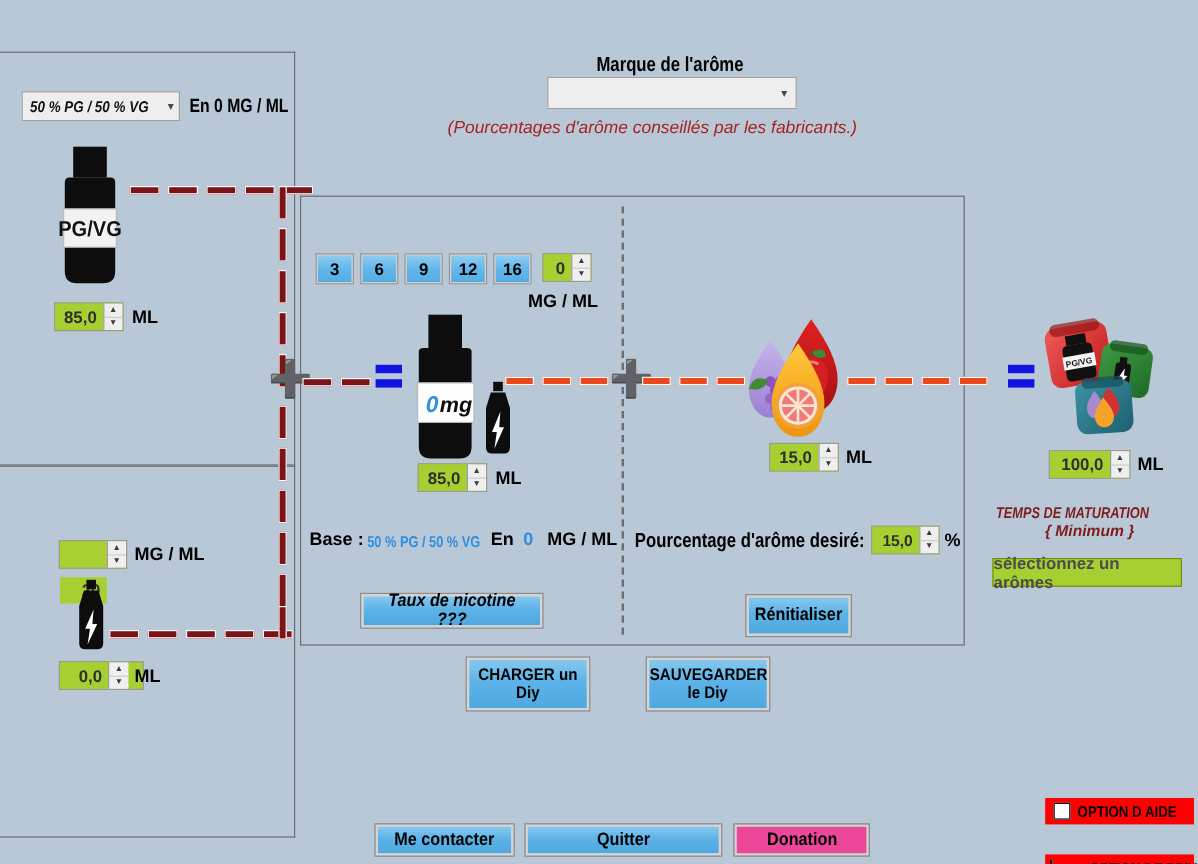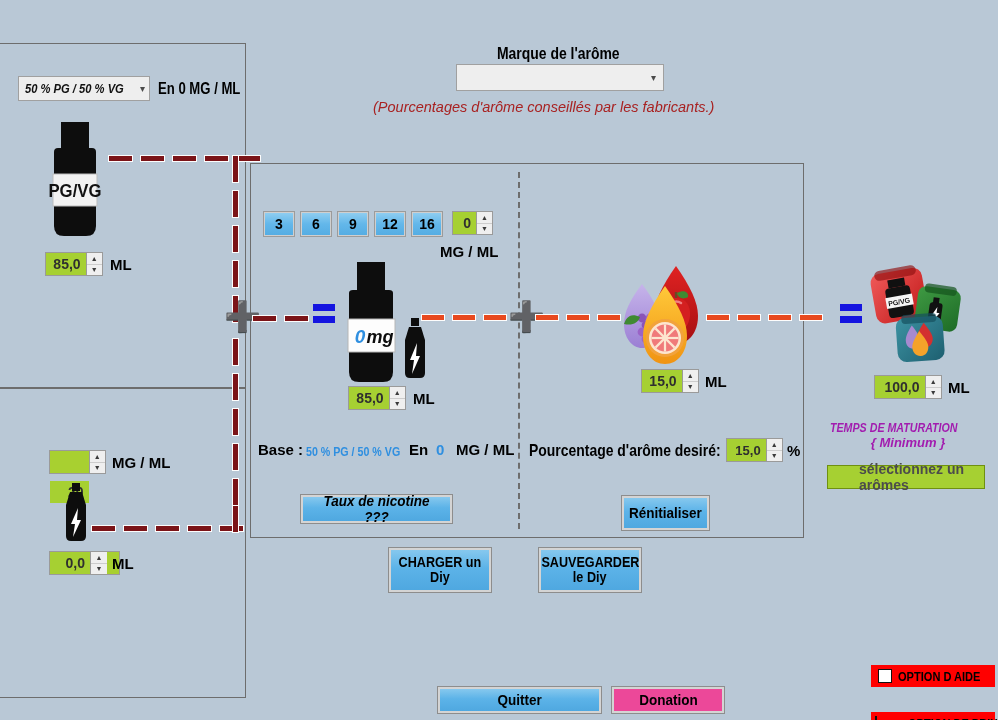--- a/index.html
+++ b/index.html
@@ -126,27 +126,27 @@
   .optbox {
     position: absolute; background: #ff0000; display: flex; align-items: center;
     padding-left: 4px; height: 22px;
   }
   .optbox .cb {
     width: 14px; height: 14px; background: #ffffff; border: 1px solid #111; margin-right: 6px;
   }
   .optbox .otx { font-weight: bold; font-size: 13px; color: #000; transform: scaleX(0.85); transform-origin:left center; white-space: nowrap; }
 
   .maturation {
-    position: absolute; text-align: center; color: #a21caf; font-weight: bold;
+    position: absolute; text-align: center; color: #7f1d1d; font-weight: bold;
     font-style: italic; font-size: 13px; line-height: 1.15; white-space: nowrap;
   }
   .matbox {
     position: absolute; background: #a6d032; border: 1px solid #6f9010;
     color: #4c4c4c; font-weight: bold; font-size: 14px;
-    display: flex; align-items: center; justify-content: center; padding-left: 31px;
+    display: flex; align-items: center; justify-content: center;
   }
   .advice {
     position: absolute; text-align: center; color: #000; font-weight: bold;
     font-size: 13px; line-height: 1.25; white-space: nowrap;
   }
   .advice span { background: #a6d032; }
   .italic-note {
     position: absolute; color: #a82222; font-style: italic; font-size: 14.5px;
     white-space: nowrap;
   }
@@ -450,20 +450,23 @@
 
   <div class="btn" style="left:389px; top:548px; width:102px; height:44px; font-size:14px; flex-direction:column;">
     <span>CHARGER  un</span>
     <span>Diy</span>
   </div>
   <div class="btn" style="left:539px; top:548px; width:102px; height:44px; font-size:14px; flex-direction:column;">
     <span>SAUVEGARDER</span>
     <span>le Diy</span>
   </div>
 
+  <div class="btn" style="left:313px; top:687px; width:115px; height:26px; font-size:15px;">
+    <span>Me contacter</span>
+  </div>
   <div class="btn" style="left:438px; top:687px; width:163px; height:26px; font-size:15px;">
     <span>Quitter</span>
   </div>
   <div class="btn yellow" style="left:612px; top:687px; width:112px; height:26px; font-size:15px;">
     <span>Donation</span>
   </div>
 
   <div class="optbox" style="left:871px; top:665px; width:124px;justify-content:flex-end;">
     <div class="cb"></div>
     <div class="otx">OPTION D AIDE</div>

